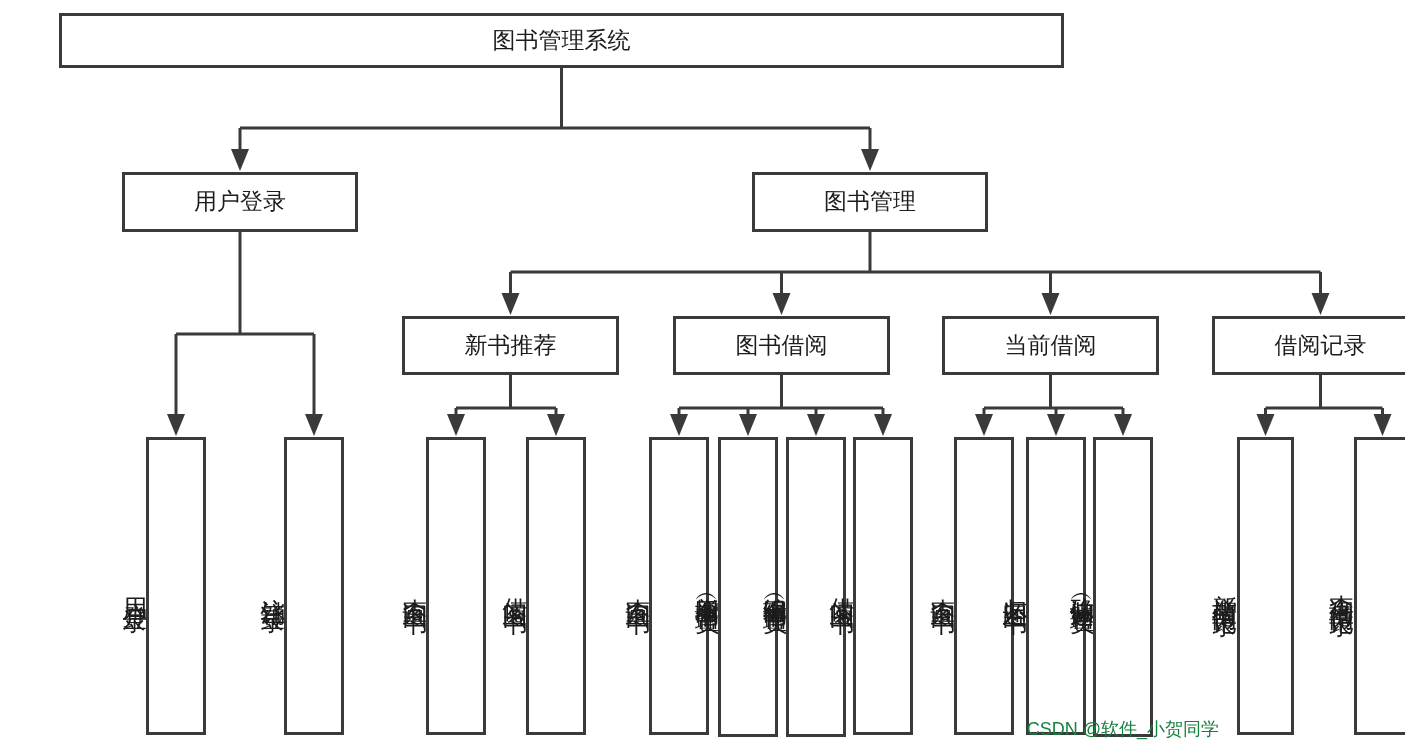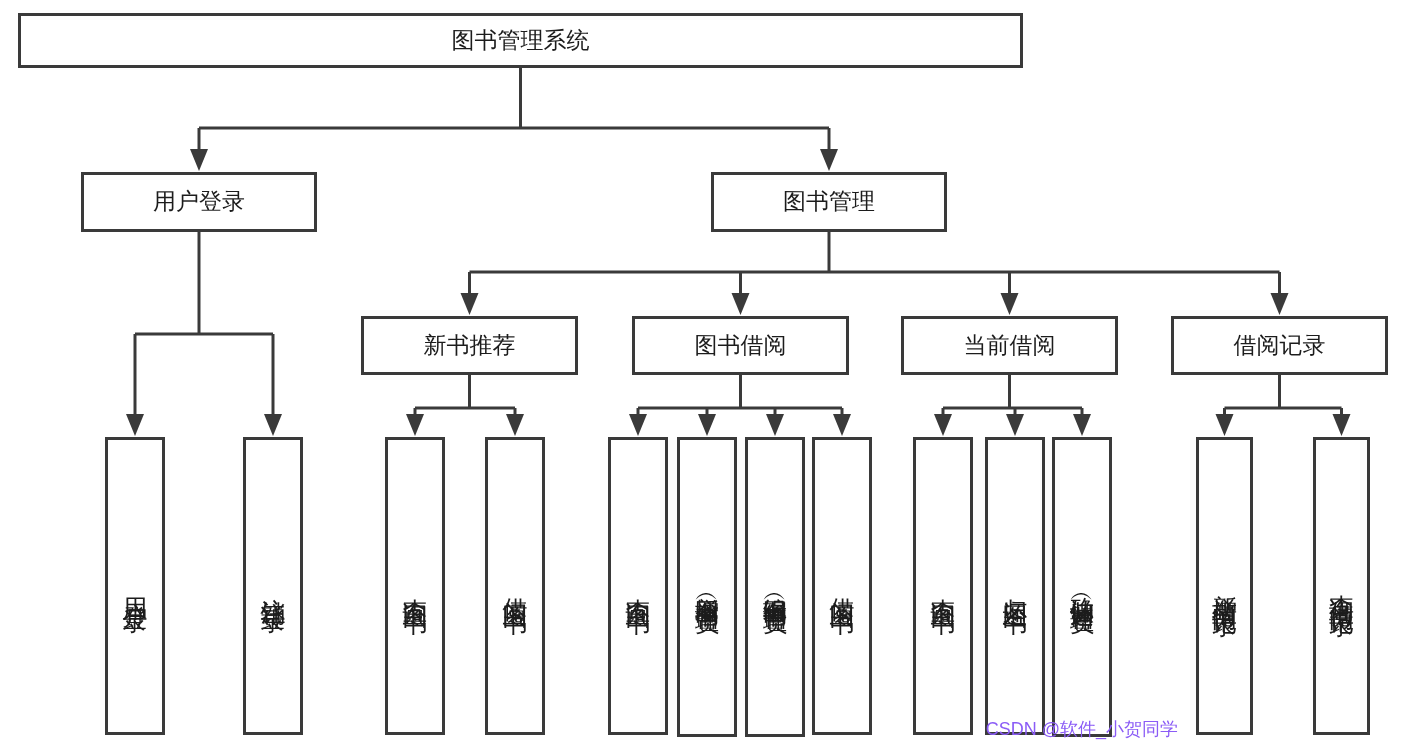--- a/index.html
+++ b/index.html
@@ -1,21 +1,21 @@
 <!DOCTYPE html>
 <html><head>
 <meta charset="utf-8">
 <style>
   html,body{margin:0;padding:0;background:#ffffff;}
   body{
     width:1405px;height:747px;
     font-family:"Liberation Sans","DejaVu Sans",sans-serif;
     overflow:hidden;
   }
-  #diagram-root{position:relative;width:1188px;height:747px;background:#fff;}
+  #diagram-root{position:relative;width:1188px;height:747px;background:#fff;padding-left:41px;}
   svg{display:block;}
   .node-box{
     fill:#ffffff;
     stroke:#3a3a3a;
     stroke-width:3;
   }
   .edge-line{
     stroke:#3a3a3a;
     stroke-width:3;
     fill:none;
@@ -45,21 +45,21 @@
     letter-spacing:4px;
     color:#1c1c1c;
     white-space:nowrap;
   }
   .watermark{
     position:absolute;
     right:10px;
     bottom:6px;
     font-family:"Liberation Sans","DejaVu Sans",sans-serif;
     font-size:18px;
-    color:#8b5cf6;
+    color:#15803d;
     white-space:nowrap;
     user-select:none;
   }
 </style>
 </head>
 <body>
 
 <div id="diagram-root">
 
   <svg id="diagram-svg" width="1405" height="747" viewBox="0 0 1405 747" xmlns="http://www.w3.org/2000/svg">

